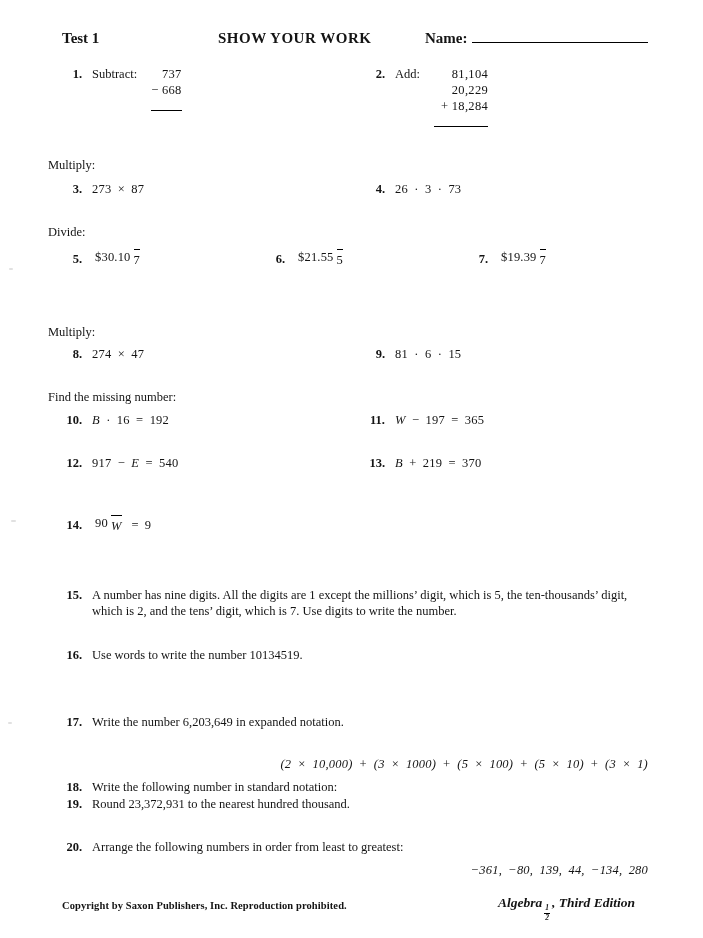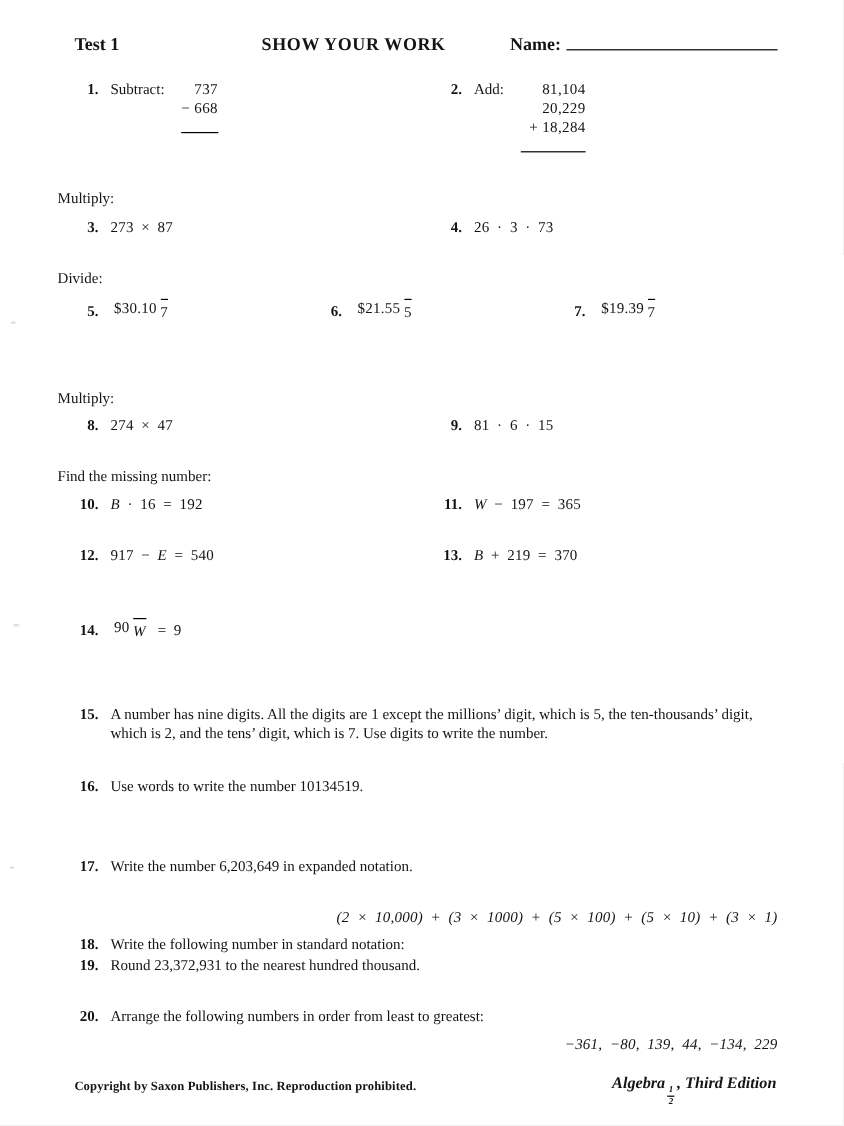--- a/index.html
+++ b/index.html
@@ -37,21 +37,21 @@
   .fden{border-top:1.2px solid #000;padding-top:2px;}
   .feq{margin-left:10px;word-spacing:3px;}
 
   
   .wide{white-space:normal;}
   .ptext{flex:1;}
   .centerline{left:62px;width:586px;text-align:right;word-spacing:3px;letter-spacing:.2px;font-style:italic;}
 
   
   .footer-left{left:62px;top:899px;font-size:10.5px;font-weight:bold;letter-spacing:.1px;}
-  .footer-right{right:56px;top:894px;font-size:13.5px;font-weight:bold;font-style:italic;white-space:nowrap;}
+  .footer-right{right:68px;top:894px;font-size:13.5px;font-weight:bold;font-style:italic;white-space:nowrap;}
   .ffrac{display:inline-flex;flex-direction:column;align-items:center;font-size:7.5px;line-height:1.15;vertical-align:-3px;margin:0 2px;}
   .ffd{border-top:.8px solid #000;padding:0 1px;}
 
   
   .artifact{position:absolute;background:#bdbdbd;opacity:.45;border-radius:1px;}
 </style>
 </head>
 <body>
 
 <div class="page">
@@ -176,21 +176,21 @@
 
   <div class="abs prob wide" style="left:62px;top:796px;width:592px;">
     <span class="pnum">19.</span>
     <div class="ptext">Round 23,372,931 to the nearest hundred thousand.</div>
   </div>
 
   <div class="abs prob wide" style="left:62px;top:839px;width:592px;">
     <span class="pnum">20.</span>
     <div class="ptext">Arrange the following numbers in order from least to greatest:</div>
   </div>
-  <div class="abs centerline" style="top:862px;">−361, −80, 139, 44, −134, 229</div>
+  <div class="abs centerline" style="top:862px;">−361, −80, 139, 44, −134, 280</div>
 
   <div class="abs footer-left">Copyright by Saxon Publishers, Inc. Reproduction prohibited.</div>
   <div class="abs footer-right"><span>Algebra</span><span class="ffrac">
         <span>1</span>
         <span class="ffd">2</span>
       </span><span>, Third Edition</span></div>
 
   <div class="artifact" style="left:9px;top:268px;width:4px;height:2px;"></div>
   <div class="artifact" style="left:11px;top:520px;width:5px;height:2px;"></div>
   <div class="artifact" style="left:8px;top:722px;width:4px;height:2px;"></div>

